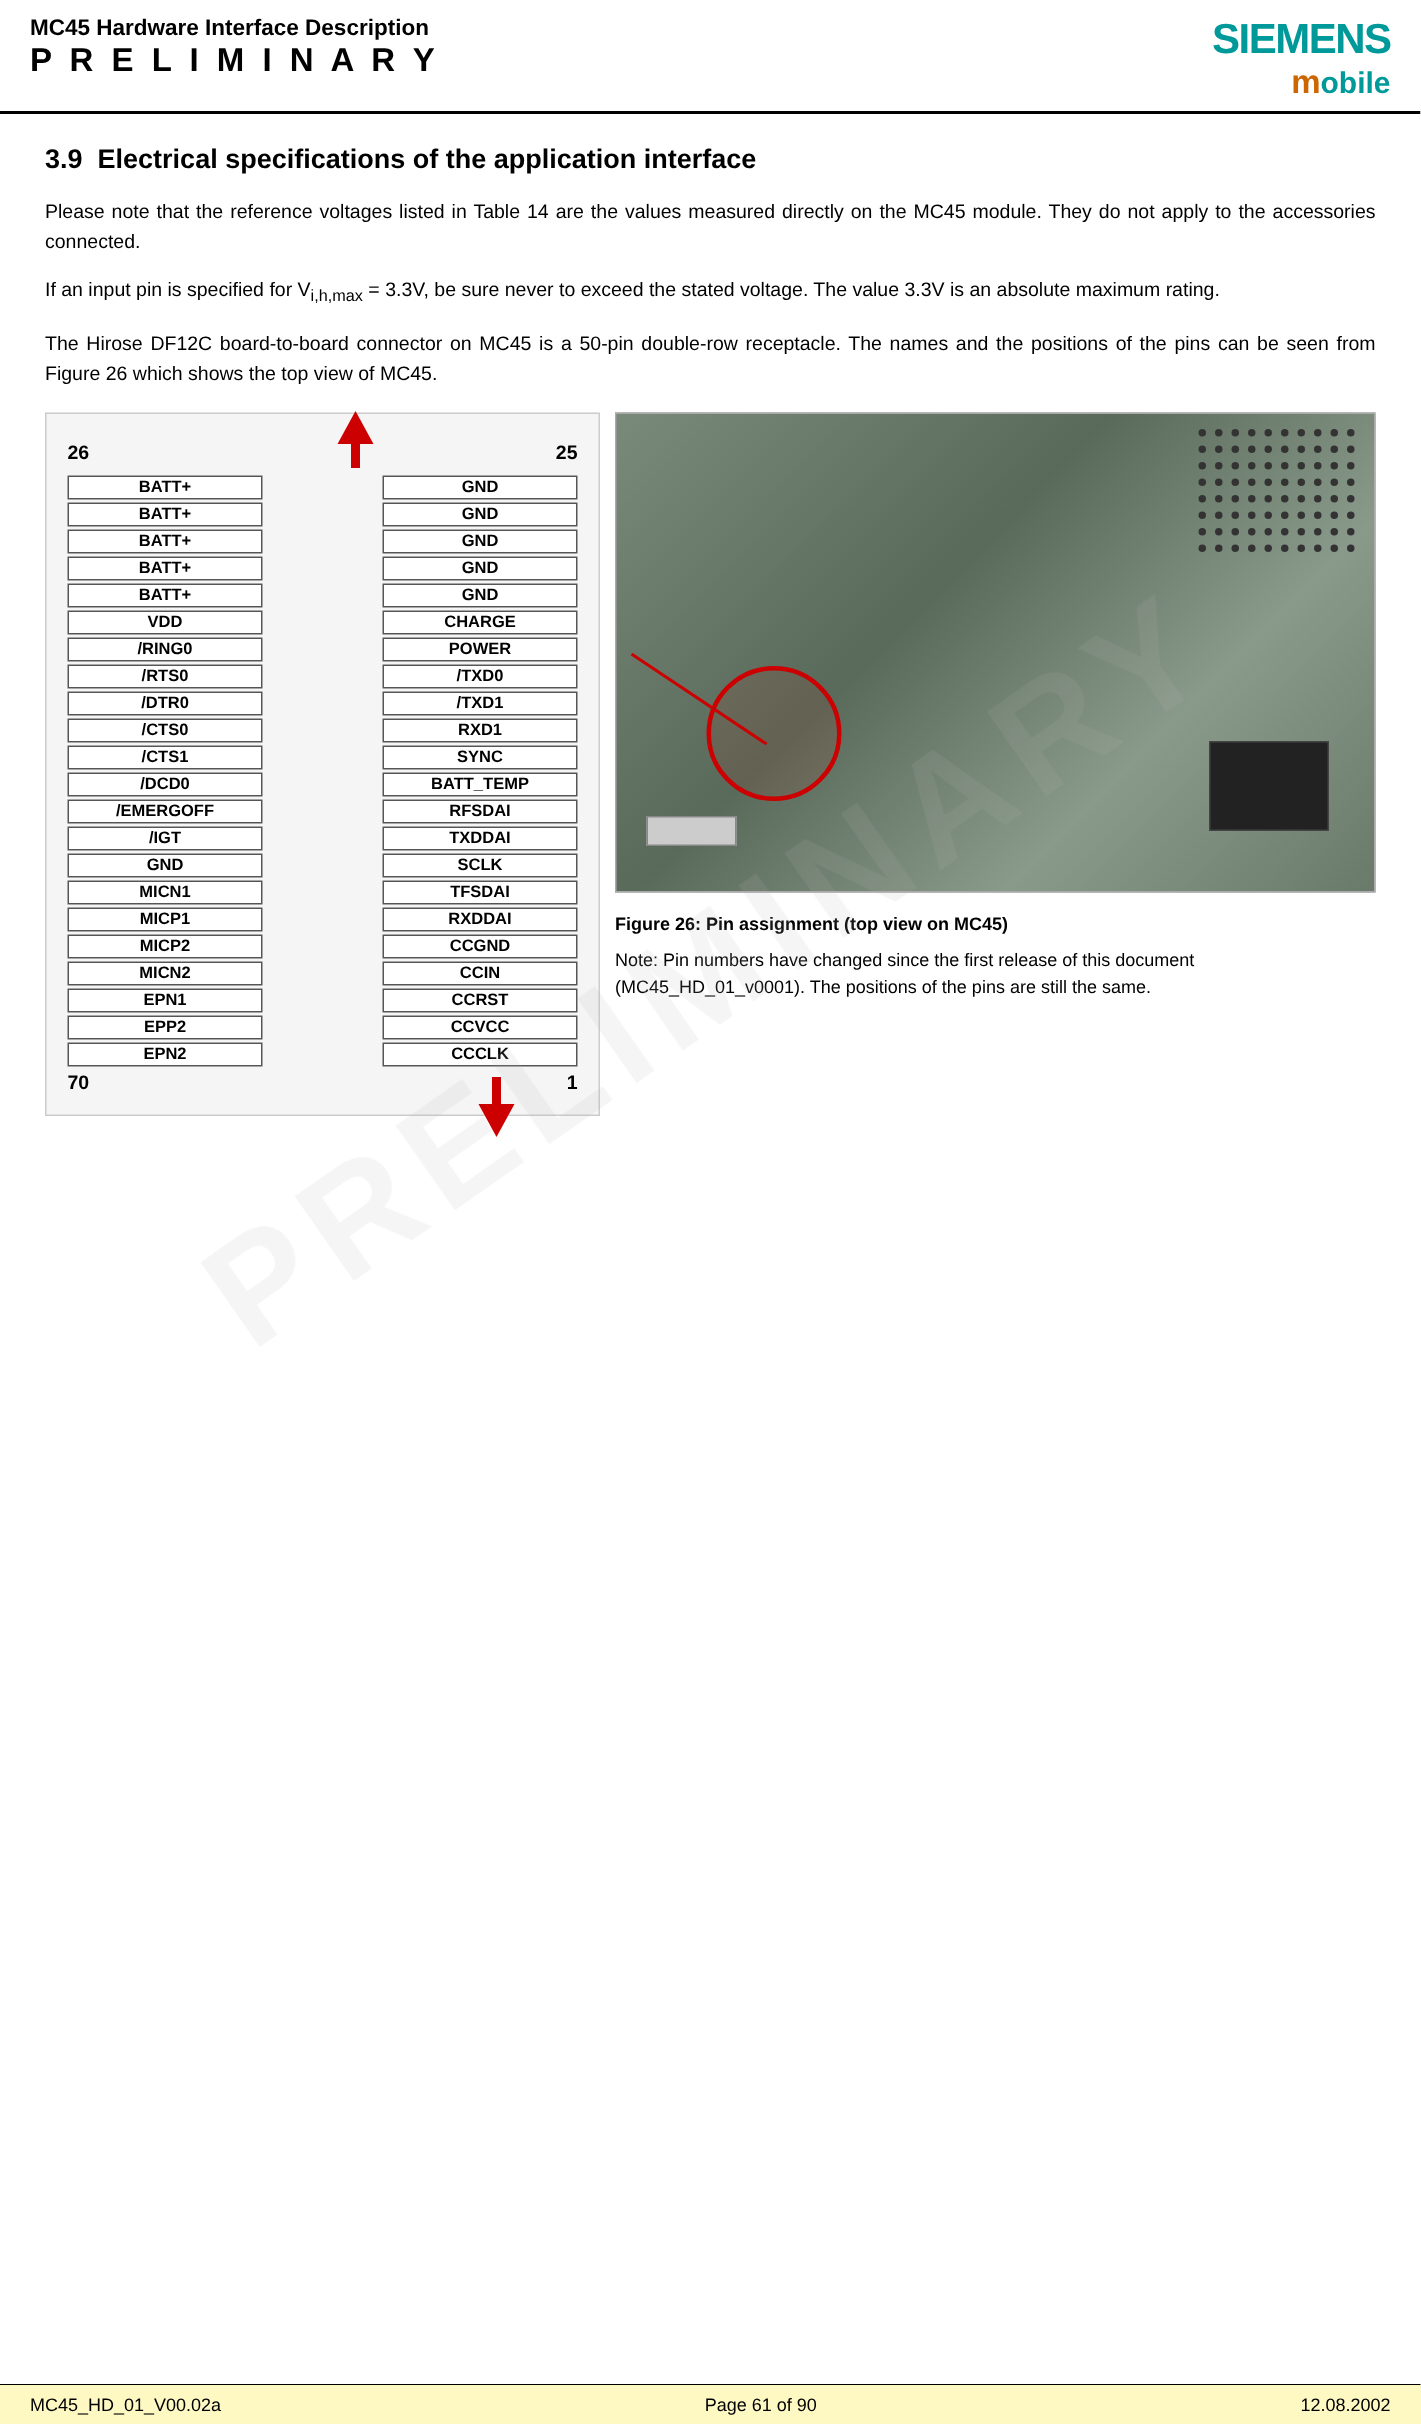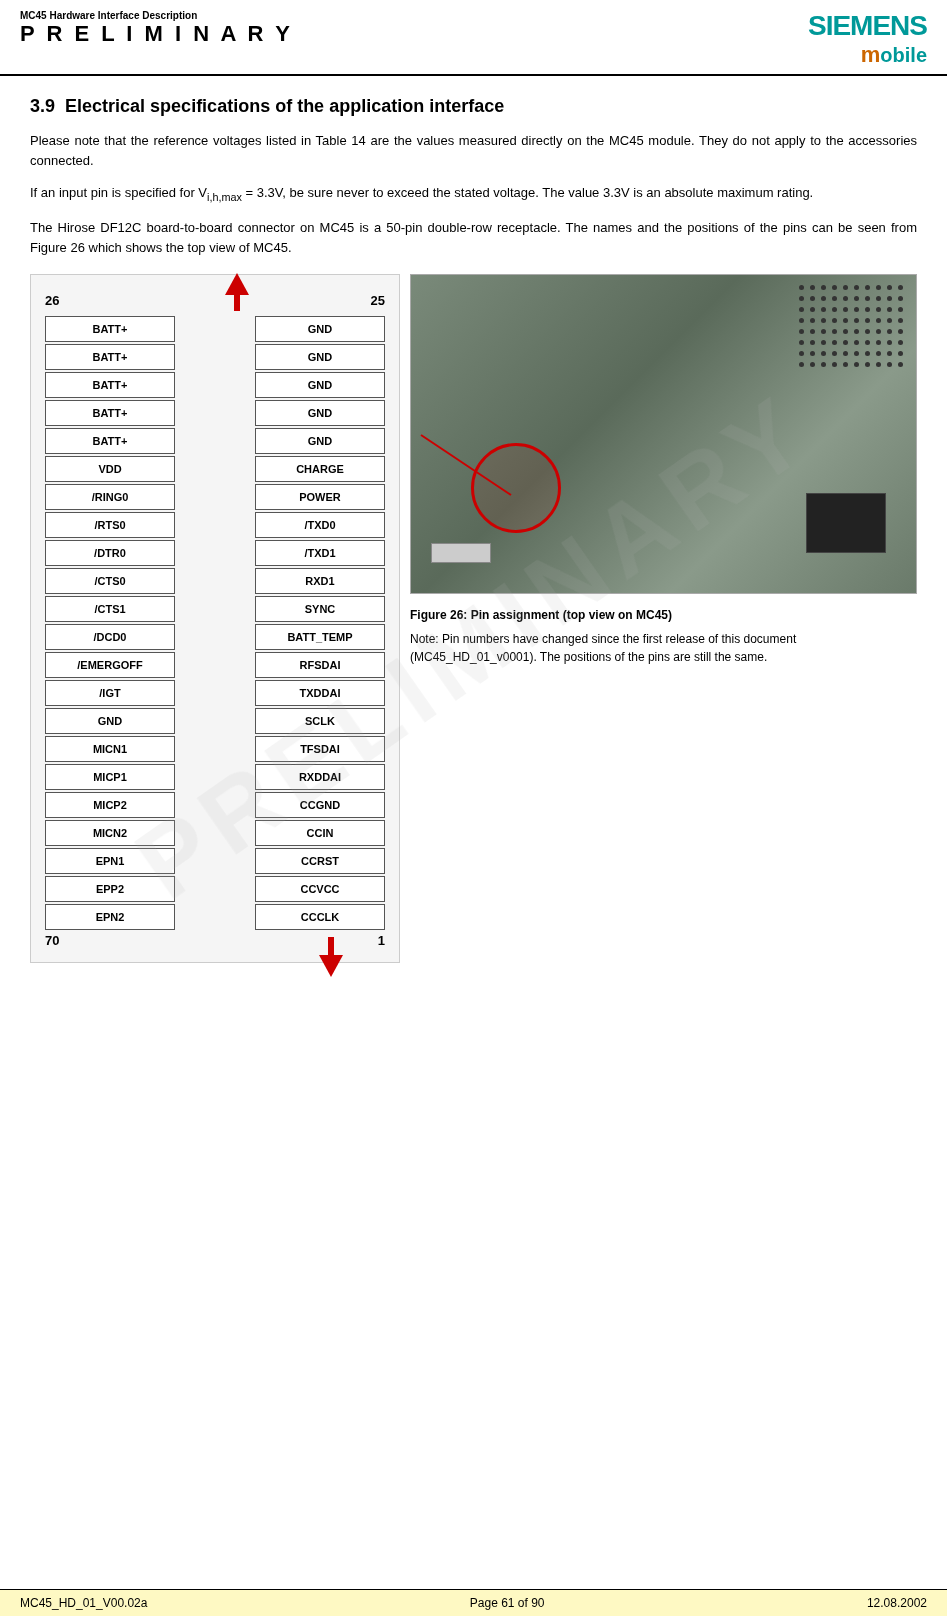--- a/index.html
+++ b/index.html
@@ -14,21 +14,21 @@
 
     
     .header {
       display: flex;
       justify-content: space-between;
       align-items: flex-start;
       padding: 10px 20px 6px 20px;
       border-bottom: 2px solid #000;
     }
     .header-left .title-main {
-      font-size: 10px;
+      font-size: 15px;
       font-weight: bold;
       color: #000;
     }
     .header-left .title-sub {
       font-size: 22px;
       font-weight: bold;
       letter-spacing: 3px;
       color: #000;
     }
     .header-right {
@@ -107,21 +107,21 @@
       align-items: center;
     }
 
     .pin-box {
       border: 1px solid #555;
       background: #fff;
       text-align: center;
       font-size: 11px;
       font-weight: bold;
       padding: 2px 2px;
-      height: 26px;
+      height: 16px;
       display: flex;
       align-items: center;
       justify-content: center;
     }
     .pin-box-left {
       width: 130px;
     }
     .pin-box-right {
       width: 130px;
     }

